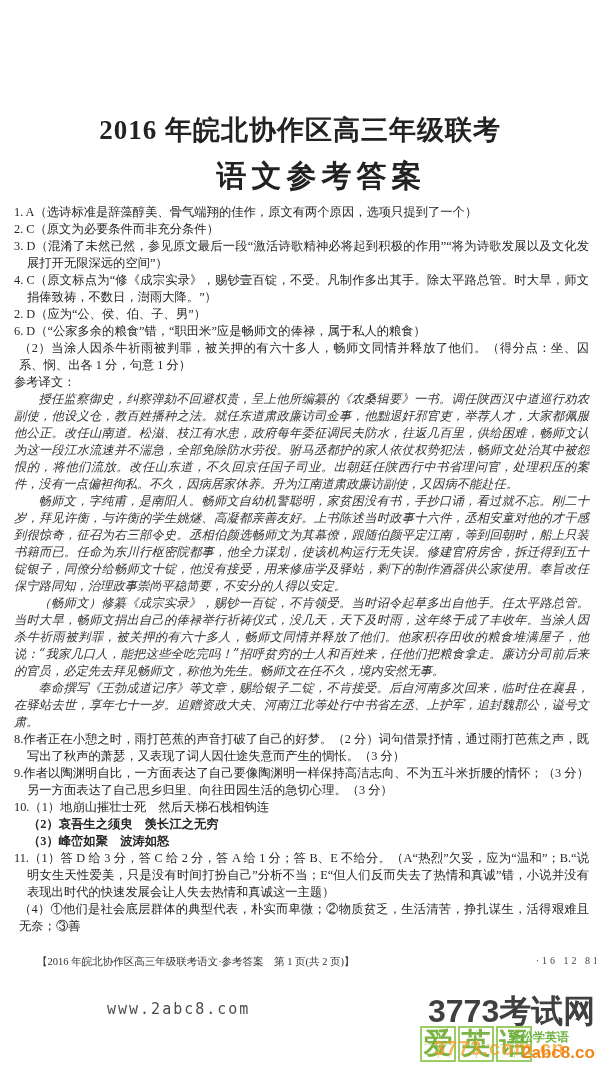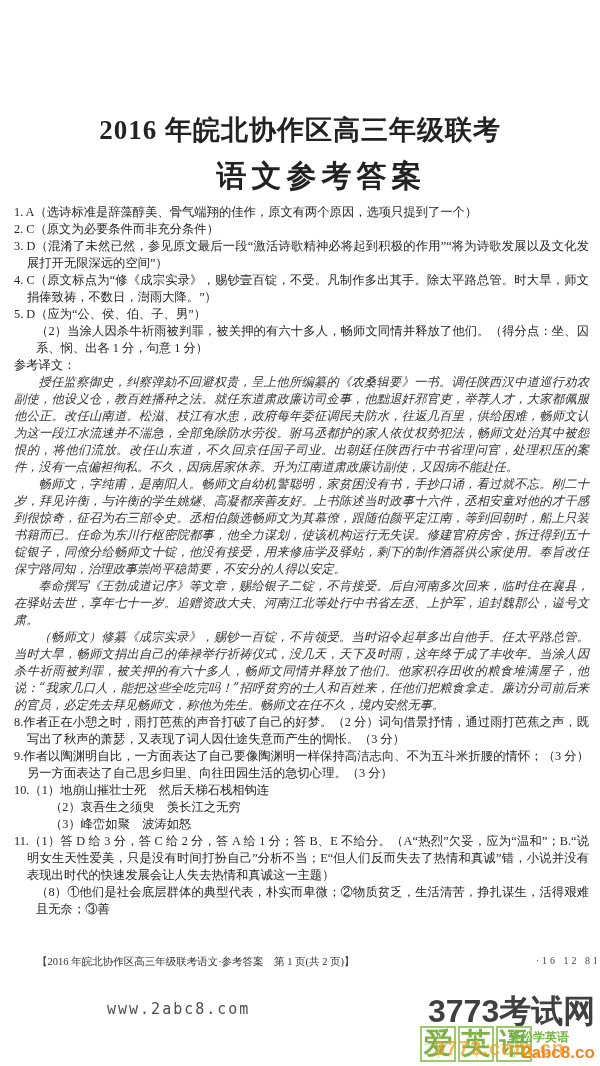--- a/index.html
+++ b/index.html
@@ -11,22 +11,22 @@
   
   .titles { position:absolute; top:112px; left:0; width:100%; text-align:center; }
   .title-main { font-size:27px; font-weight:600; letter-spacing:1px; color:#222; }
   .title-sub  { font-size:30px; font-weight:700; letter-spacing:5px; margin-top:8px; color:#222;padding-left:43px; }
   
   .content {
     position:absolute; top:204px; left:10px; right:7px;
     font-size:12.3px; line-height:17px; text-align:justify; color:#262626;
   }
   .item   { padding-left:13px; text-indent:-13px; }
-  .sub    { margin-left:22px; }
-  .sub10  { margin-left:36px; }
+  .sub    { margin-left:5px; }
+  .sub10  { margin-left:14px;font-weight:bold; }
   .ref-label { font-weight:400; }
   .ref-para  {
     margin:0; text-indent:2em; font-style:italic; color:#333;
     font-family:"DejaVu Serif","Liberation Serif",serif;
   }
   
   .footer {
     position:absolute; top:955px; left:17px; width:100%; text-align:left;
     font-size:10.5px; color:#333;padding-left:16px;
   }
@@ -85,36 +85,37 @@
   <div class="titles">
     <div class="title-main">2016 年皖北协作区高三年级联考</div>
     <div class="title-sub">语文参考答案</div>
   </div>
 
   <main class="content">
     <div class="item">1. A（选诗标准是辞藻醇美、骨气端翔的佳作，原文有两个原因，选项只提到了一个）</div>
     <div class="item">2. C（原文为必要条件而非充分条件）</div>
     <div class="item">3. D（混淆了未然已然，参见原文最后一段“激活诗歌精神必将起到积极的作用”“将为诗歌发展以及文化发展打开无限深远的空间”）</div>
     <div class="item">4. C（原文标点为“修《成宗实录》，赐钞壹百锭，不受。凡制作多出其手。除太平路总管。时大旱，师文捐俸致祷，不数日，澍雨大降。”）</div>
-    <div class="item">5. D（应为“公、侯、伯、子、男”）</div>
+    <div class="item">2. D（应为“公、侯、伯、子、男”）</div>
+    <div class="item">6. D（“公家多余的粮食”错，“职田米”应是畅师文的俸禄，属于私人的粮食）</div>
     <div class="sub">（2）当涂人因杀牛祈雨被判罪，被关押的有六十多人，畅师文同情并释放了他们。（得分点：坐、囚系、悯、出各 1 分，句意 1 分）</div>
 
     <div class="ref-label">参考译文：</div>
     <p class="ref-para">授任监察御史，纠察弹劾不回避权贵，呈上他所编纂的《农桑辑要》一书。调任陕西汉中道巡行劝农副使，他设义仓，教百姓播种之法。就任东道肃政廉访司佥事，他黜退奸邪官吏，举荐人才，大家都佩服他公正。改任山南道。松滋、枝江有水患，政府每年委征调民夫防水，往返几百里，供给困难，畅师文认为这一段江水流速并不湍急，全部免除防水劳役。驸马丞都护的家人依仗权势犯法，畅师文处治其中被怨恨的，将他们流放。改任山东道，不久回京任国子司业。出朝廷任陕西行中书省理问官，处理积压的案件，没有一点偏袒徇私。不久，因病居家休养。升为江南道肃政廉访副使，又因病不能赴任。</p>
     <p class="ref-para">畅师文，字纯甫，是南阳人。畅师文自幼机警聪明，家贫困没有书，手抄口诵，看过就不忘。刚二十岁，拜见许衡，与许衡的学生姚燧、高凝都亲善友好。上书陈述当时政事十六件，丞相安童对他的才干感到很惊奇，征召为右三部令史。丞相伯颜选畅师文为其幕僚，跟随伯颜平定江南，等到回朝时，船上只装书籍而已。任命为东川行枢密院都事，他全力谋划，使该机构运行无失误。修建官府房舍，拆迁得到五十锭银子，同僚分给畅师文十锭，他没有接受，用来修庙学及驿站，剩下的制作酒器供公家使用。奉旨改任保宁路同知，治理政事崇尚平稳简要，不安分的人得以安定。</p>
+    <p class="ref-para">（畅师文）修纂《成宗实录》，赐钞一百锭，不肯领受。当时诏令起草多出自他手。任太平路总管。当时大旱，畅师文捐出自己的俸禄举行祈祷仪式，没几天，天下及时雨，这年终于成了丰收年。当涂人因杀牛祈雨被判罪，被关押的有六十多人，畅师文同情并释放了他们。他家积存田收的粮食堆满屋子，他说：“我家几口人，能把这些全吃完吗！”招呼贫穷的士人和百姓来，任他们把粮食拿走。廉访分司前后来的官员，必定先去拜见畅师文，称他为先生。畅师文在任不久，境内安然无事。</p>
     <p class="ref-para">奉命撰写《王勃成道记序》等文章，赐给银子二锭，不肯接受。后自河南多次回来，临时住在襄县，在驿站去世，享年七十一岁。追赠资政大夫、河南江北等处行中书省左丞、上护军，追封魏郡公，谥号文肃。</p>
-    <p class="ref-para">（畅师文）修纂《成宗实录》，赐钞一百锭，不肯领受。当时诏令起草多出自他手。任太平路总管。当时大旱，畅师文捐出自己的俸禄举行祈祷仪式，没几天，天下及时雨，这年终于成了丰收年。当涂人因杀牛祈雨被判罪，被关押的有六十多人，畅师文同情并释放了他们。他家积存田收的粮食堆满屋子，他说：“我家几口人，能把这些全吃完吗！”招呼贫穷的士人和百姓来，任他们把粮食拿走。廉访分司前后来的官员，必定先去拜见畅师文，称他为先生。畅师文在任不久，境内安然无事。</p>
 
     <div class="item">8.作者正在小憩之时，雨打芭蕉的声音打破了自己的好梦。（2 分）词句借景抒情，通过雨打芭蕉之声，既写出了秋声的萧瑟，又表现了词人因仕途失意而产生的惆怅。（3 分）</div>
     <div class="item">9.作者以陶渊明自比，一方面表达了自己要像陶渊明一样保持高洁志向、不为五斗米折腰的情怀；（3 分）另一方面表达了自己思乡归里、向往田园生活的急切心理。（3 分）</div>
     <div class="item">10.（1）地崩山摧壮士死　然后天梯石栈相钩连</div>
     <div class="sub10">（2）哀吾生之须臾　羡长江之无穷</div>
     <div class="sub10">（3）峰峦如聚　波涛如怒</div>
     <div class="item">11.（1）答 D 给 3 分，答 C 给 2 分，答 A 给 1 分；答 B、E 不给分。（A“热烈”欠妥，应为“温和”；B.“说明女生天性爱美，只是没有时间打扮自己”分析不当；E“但人们反而失去了热情和真诚”错，小说并没有表现出时代的快速发展会让人失去热情和真诚这一主题）</div>
-    <div class="sub">（8）①他们是社会底层群体的典型代表，朴实而卑微；②物质贫乏，生活清苦，挣扎谋生，活得艰难且无奈；③善</div>
+    <div class="sub">（4）①他们是社会底层群体的典型代表，朴实而卑微；②物质贫乏，生活清苦，挣扎谋生，活得艰难且无奈；③善</div>
   </main>
 
   <div class="footer">
     <span>【2016 年皖北协作区高三年级联考语文·参考答案　第 1 页(共 2 页)】</span>
     <span class="footer-code">·16  12  81C·</span>
   </div>
 
   <div class="wm-left">www.2abc8.com</div>
 
   <div class="wm-site">3773考试网</div>

